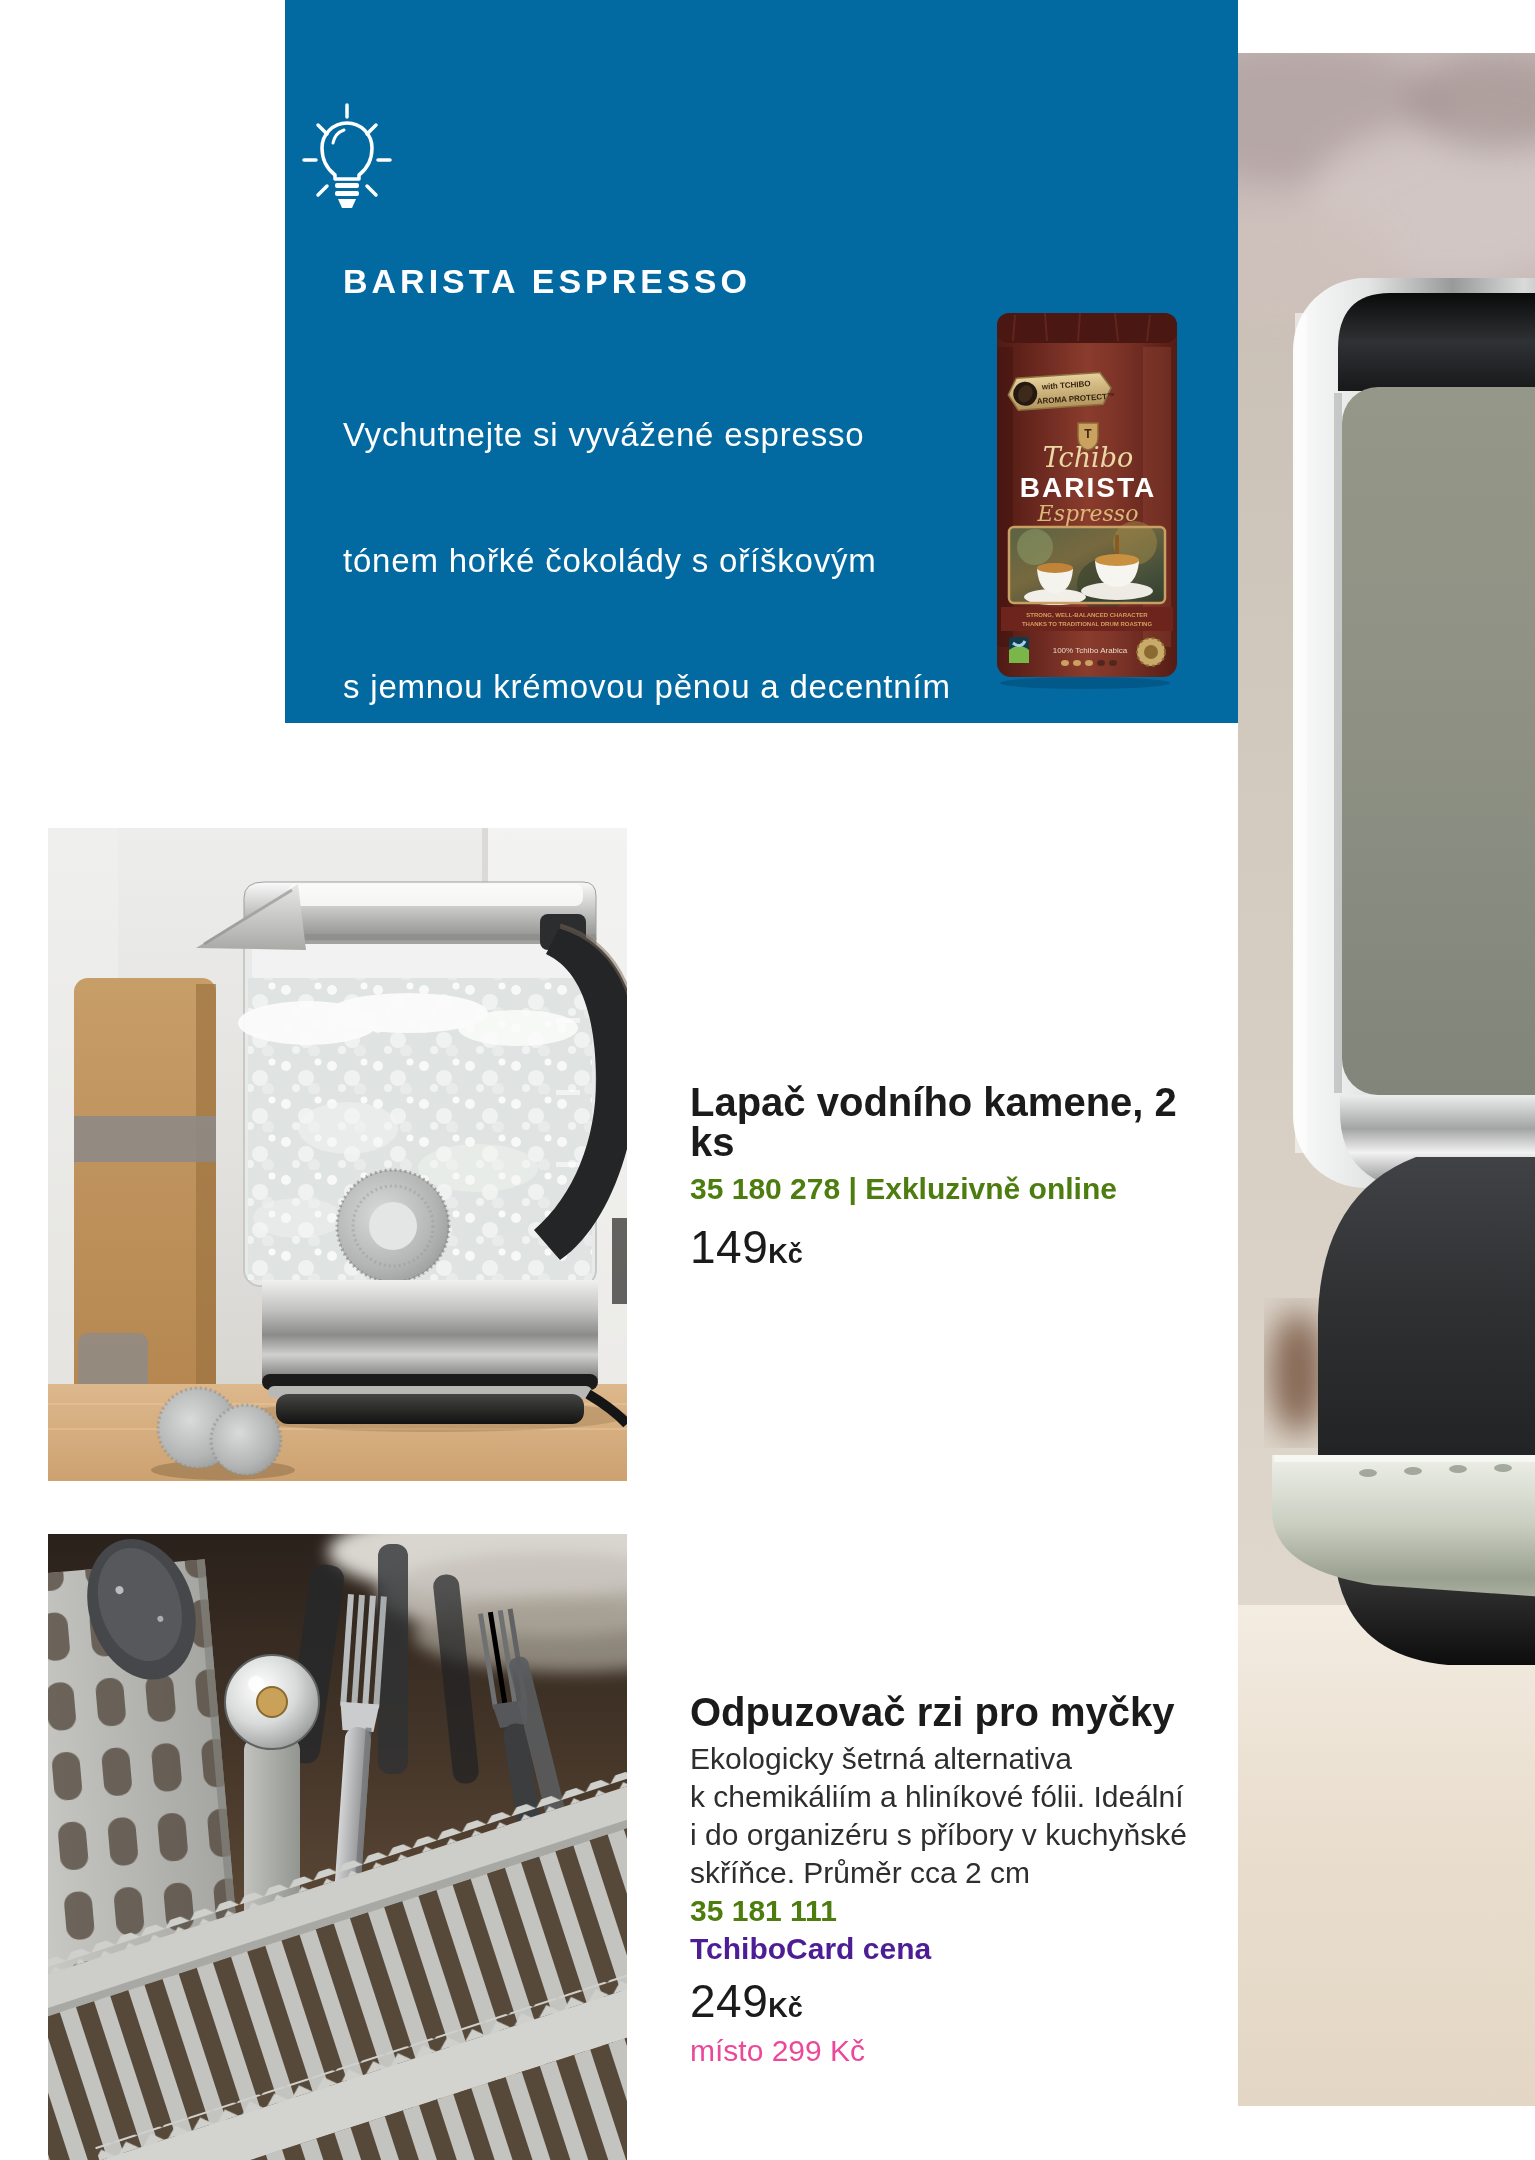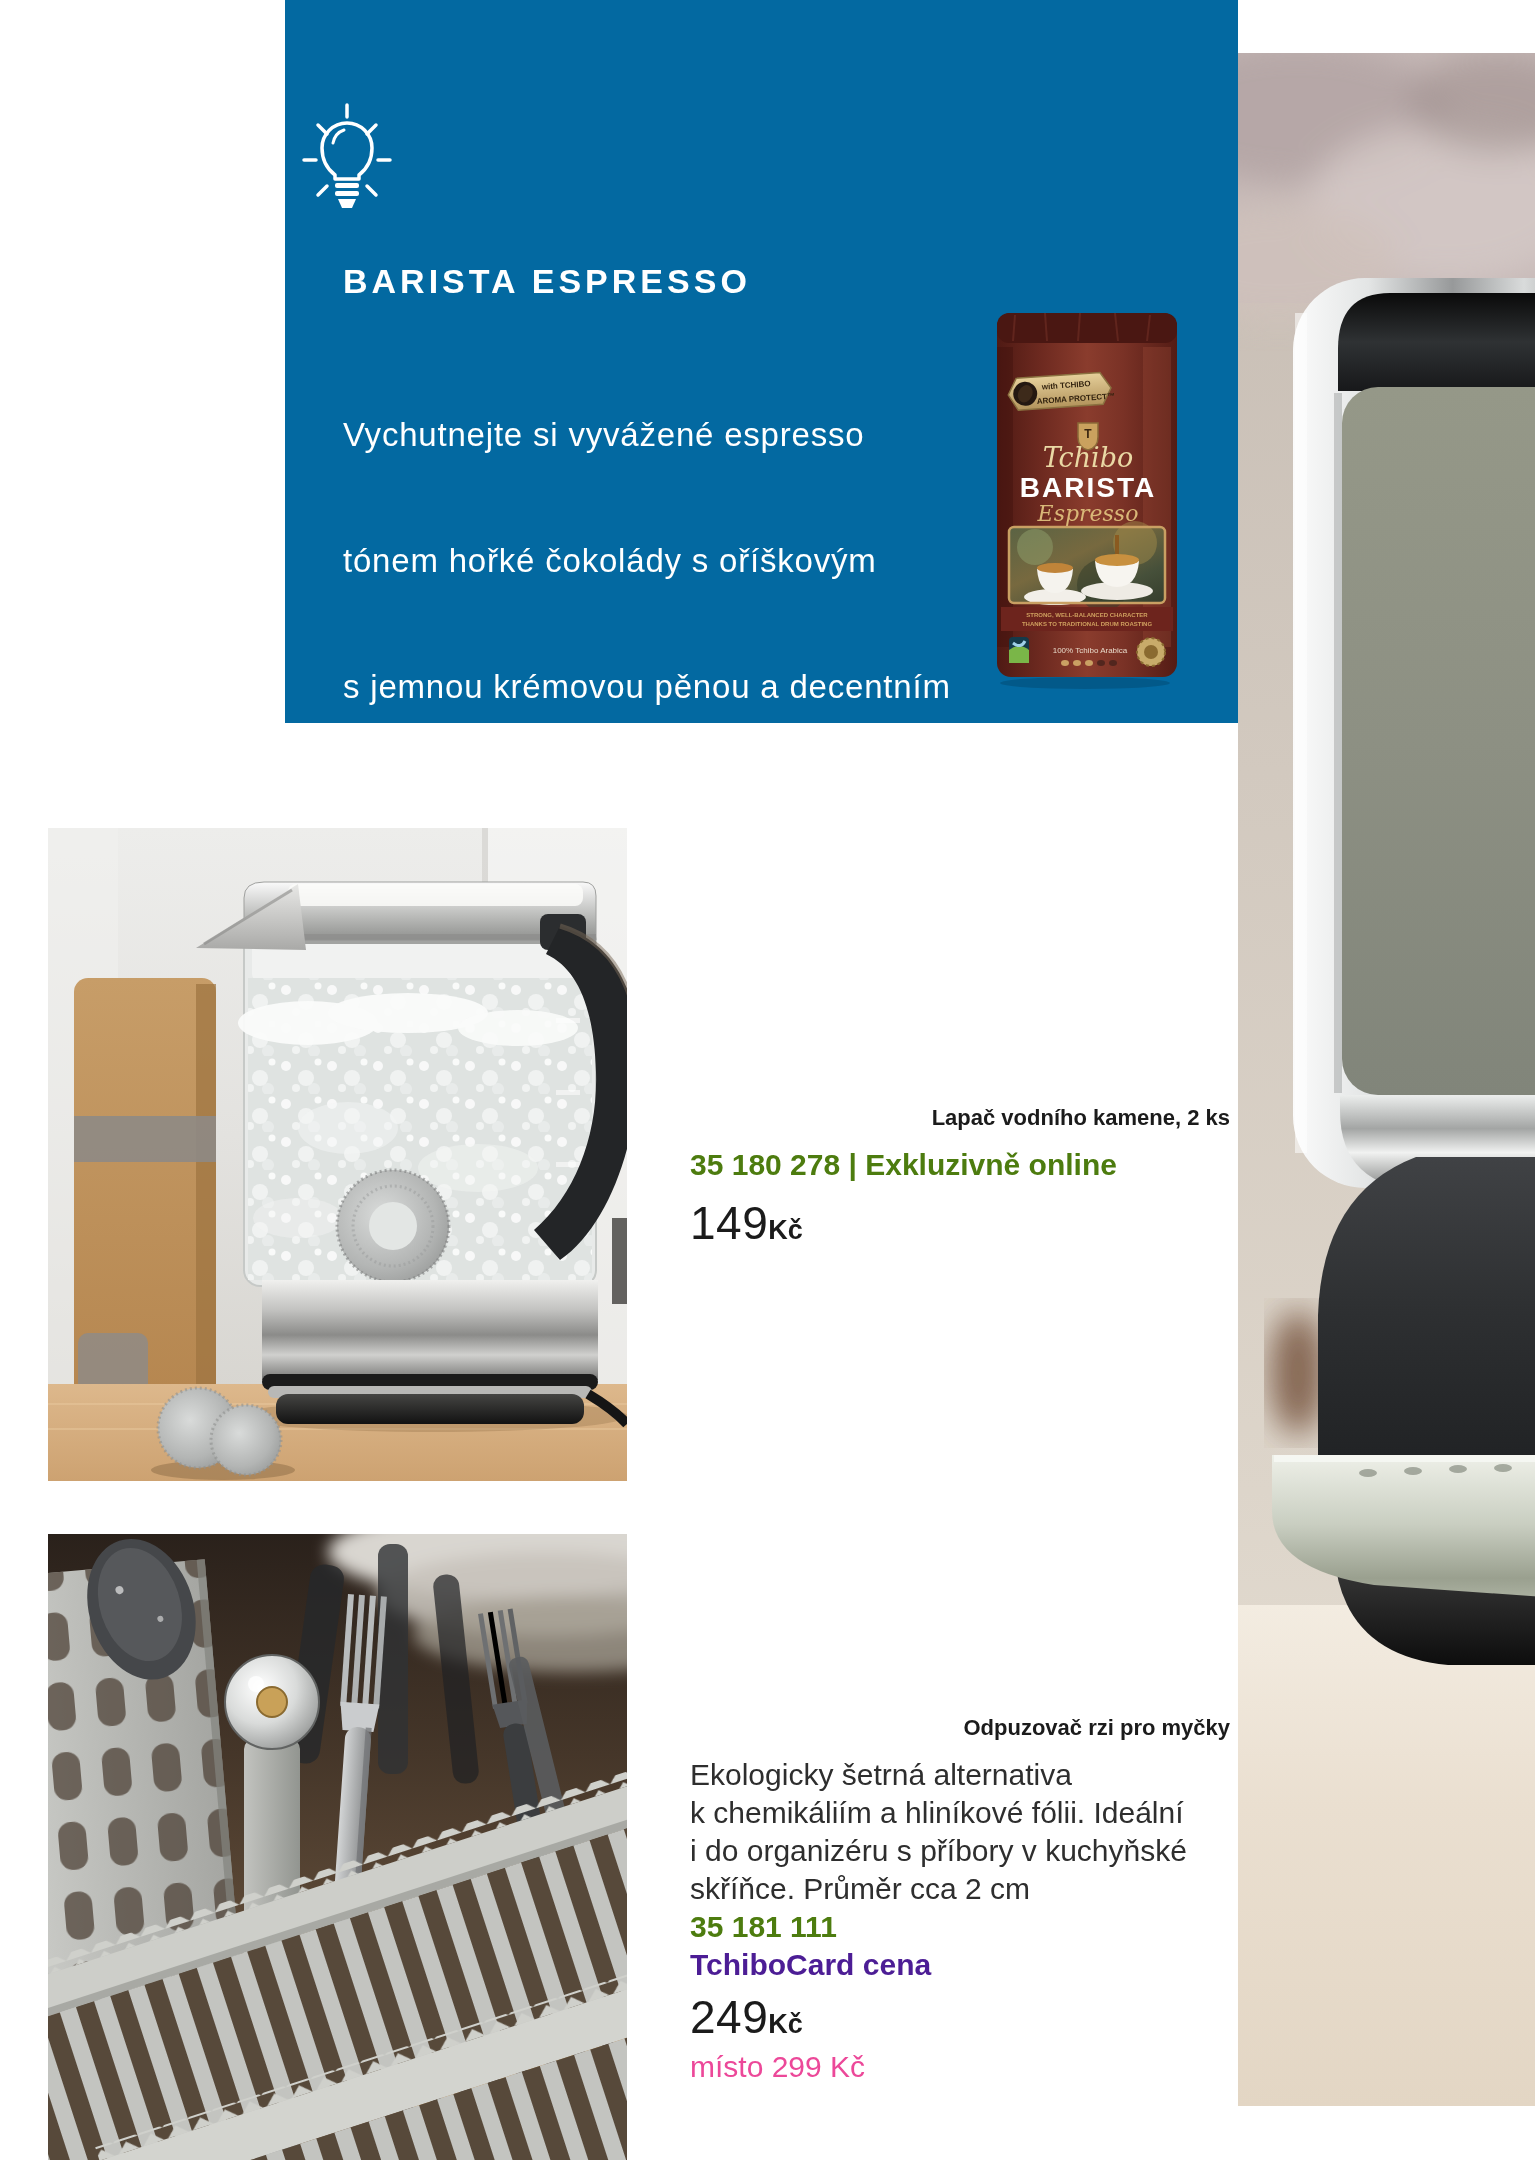--- a/index.html
+++ b/index.html
@@ -19,21 +19,21 @@
   
   #package-photo{left:985px;top:295px;width:205px;height:395px;}
   #kettle-photo{left:48px;top:828px;width:579px;height:653px;}
   #cutlery-photo{left:48px;top:1534px;width:579px;height:626px;}
   #machine-photo{left:1238px;top:53px;width:297px;height:2053px;}
 
   
   .product{position:absolute;left:690px;width:540px;color:#2e2e2e;}
   #product1{top:1082px;}
   #product2{top:1692px;}
-  .product h3{margin:16px 0 8px 0;font-size:22px;line-height:40px;font-weight:bold;color:#1b1b1b;text-align:right;}
+  .product h3{margin:0 0 8px 0;font-size:40px;line-height:40px;font-weight:bold;color:#1b1b1b;}
   .product .desc div{font-size:30px;line-height:38px;}
   .product .sku{font-size:30px;line-height:38px;font-weight:bold;color:#4d7c0f;}
   .product .card{font-size:30px;line-height:38px;font-weight:bold;color:#4c1d95;}
   .price-row{display:flex;align-items:baseline;gap:0;margin-top:12px;}
   .price-num{font-size:46px;color:#1b1b1b;letter-spacing:.5px;}
   .price-cur{font-size:27px;font-weight:bold;color:#1b1b1b;}
   .old-price{font-size:30px;line-height:38px;margin-top:4px;color:#ec4899;}
 </style>
 </head>
 <body>

